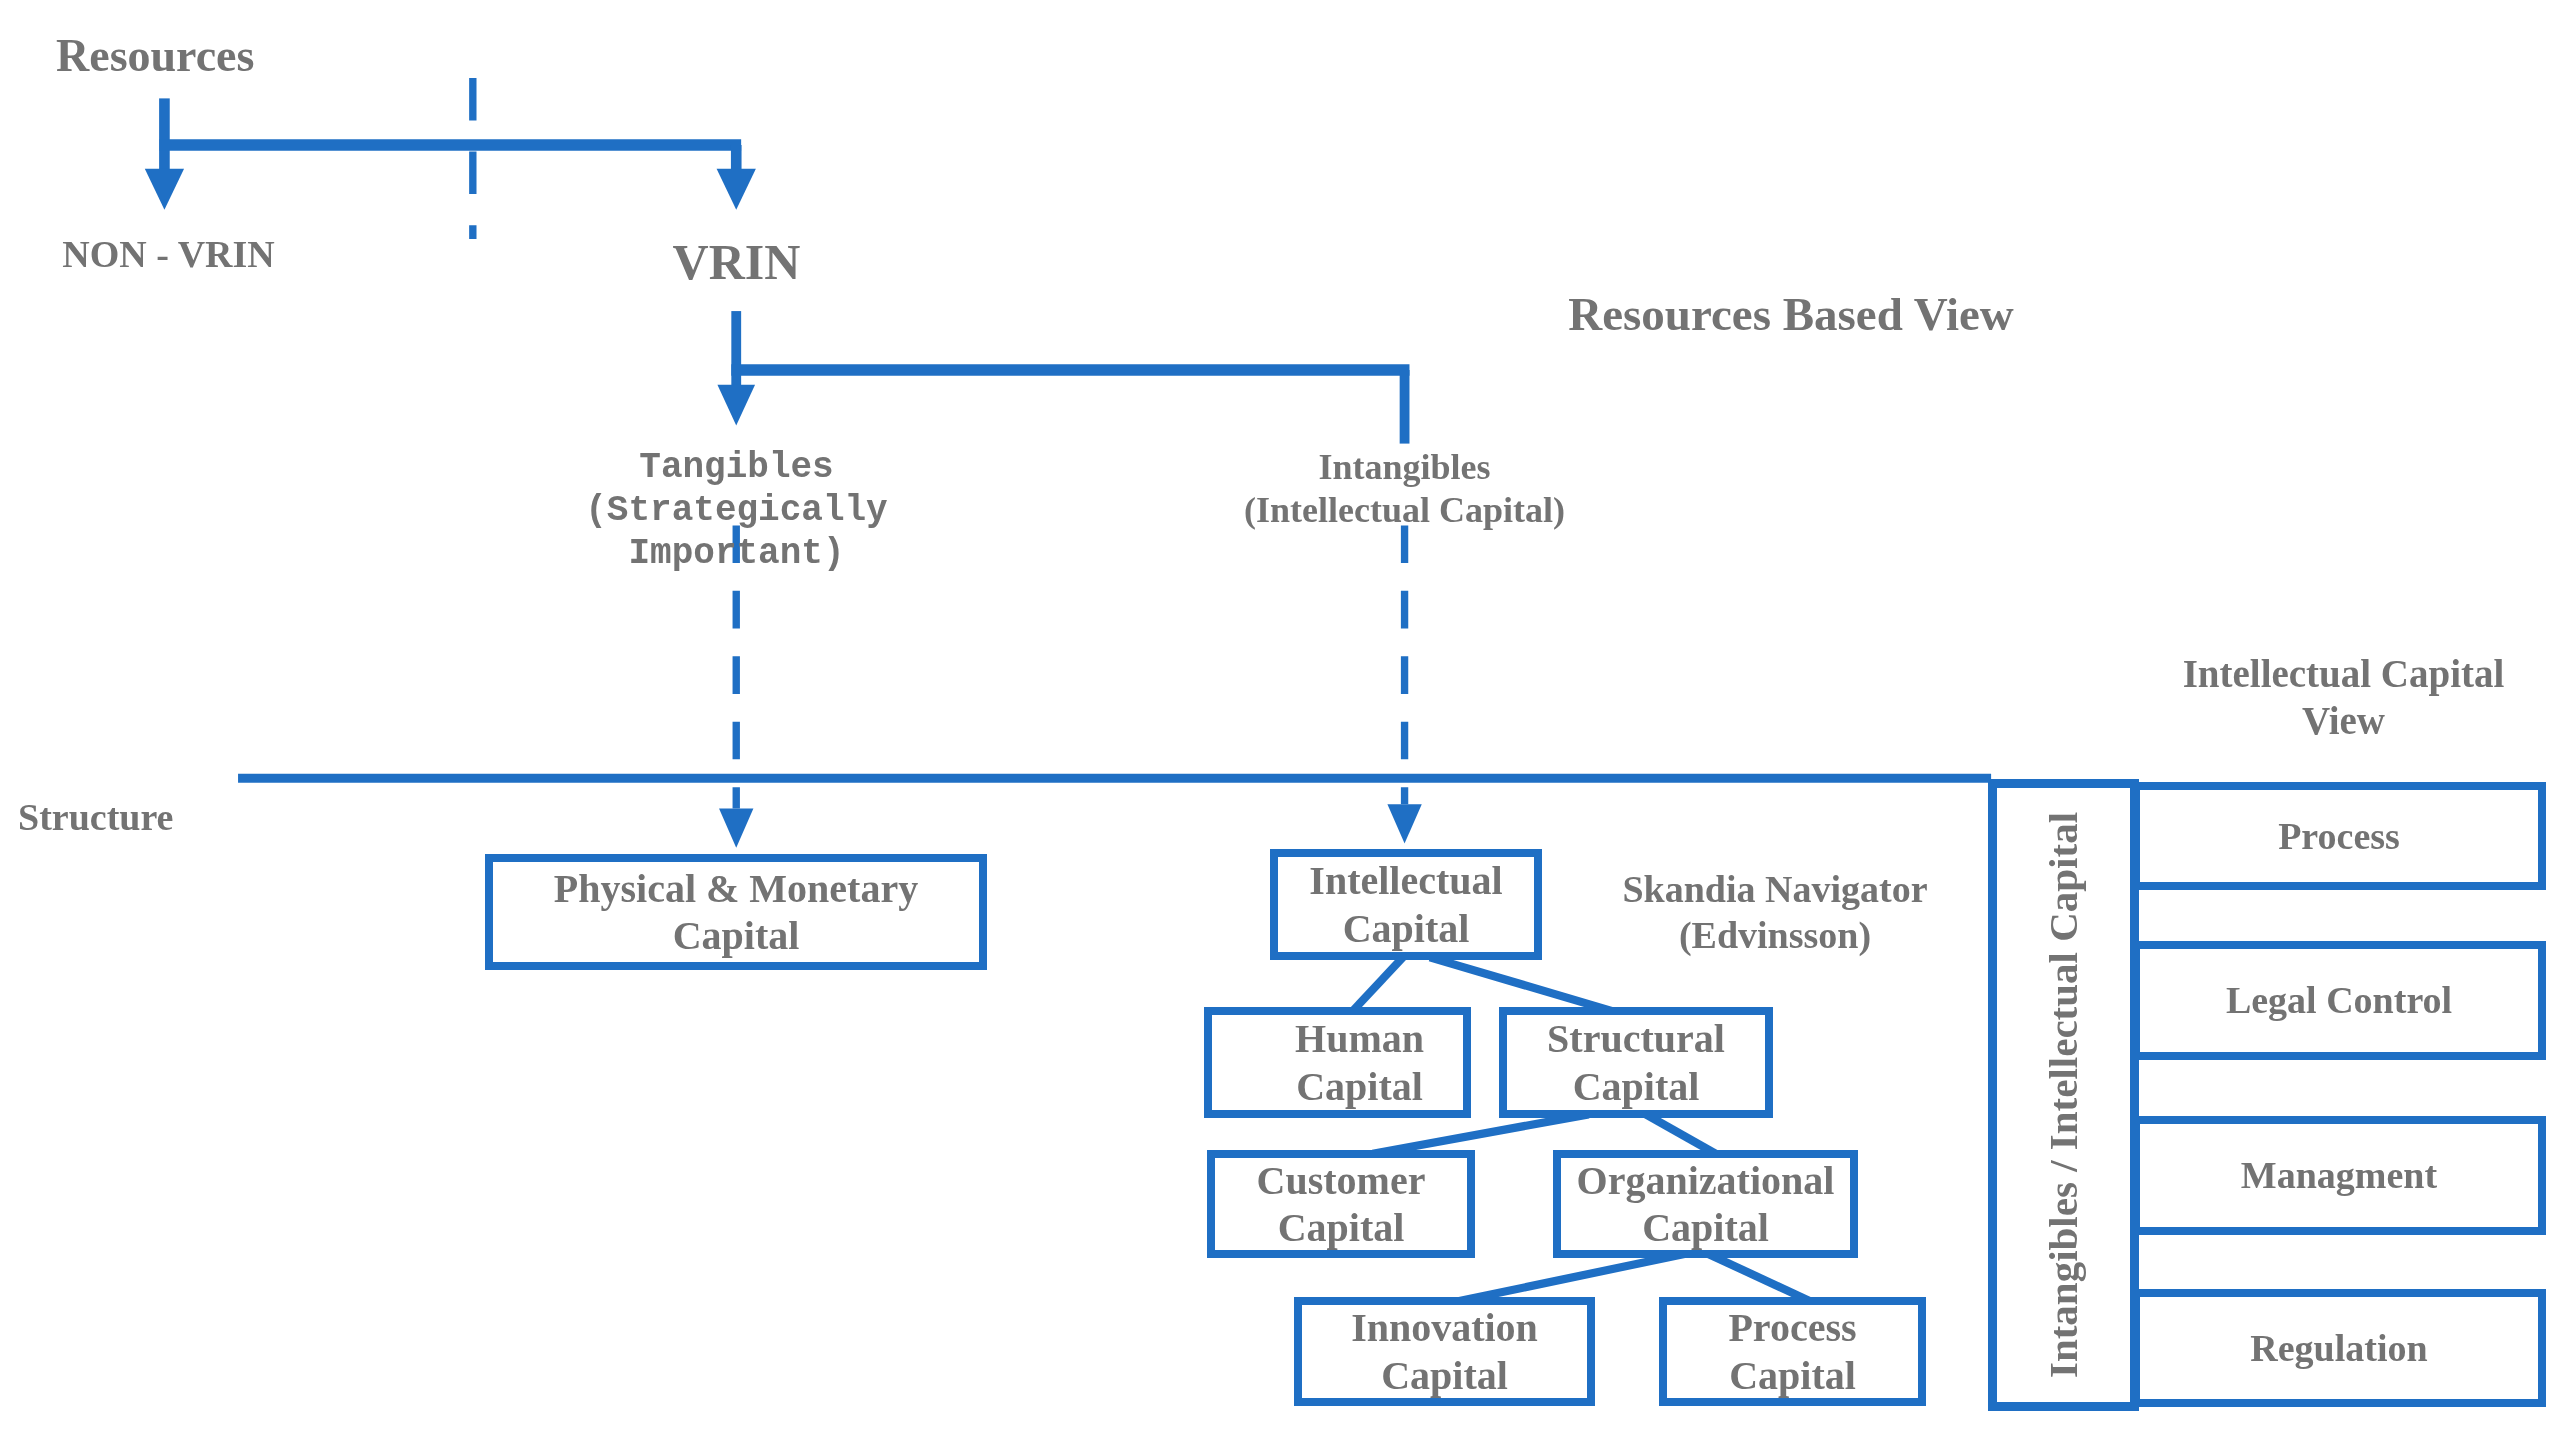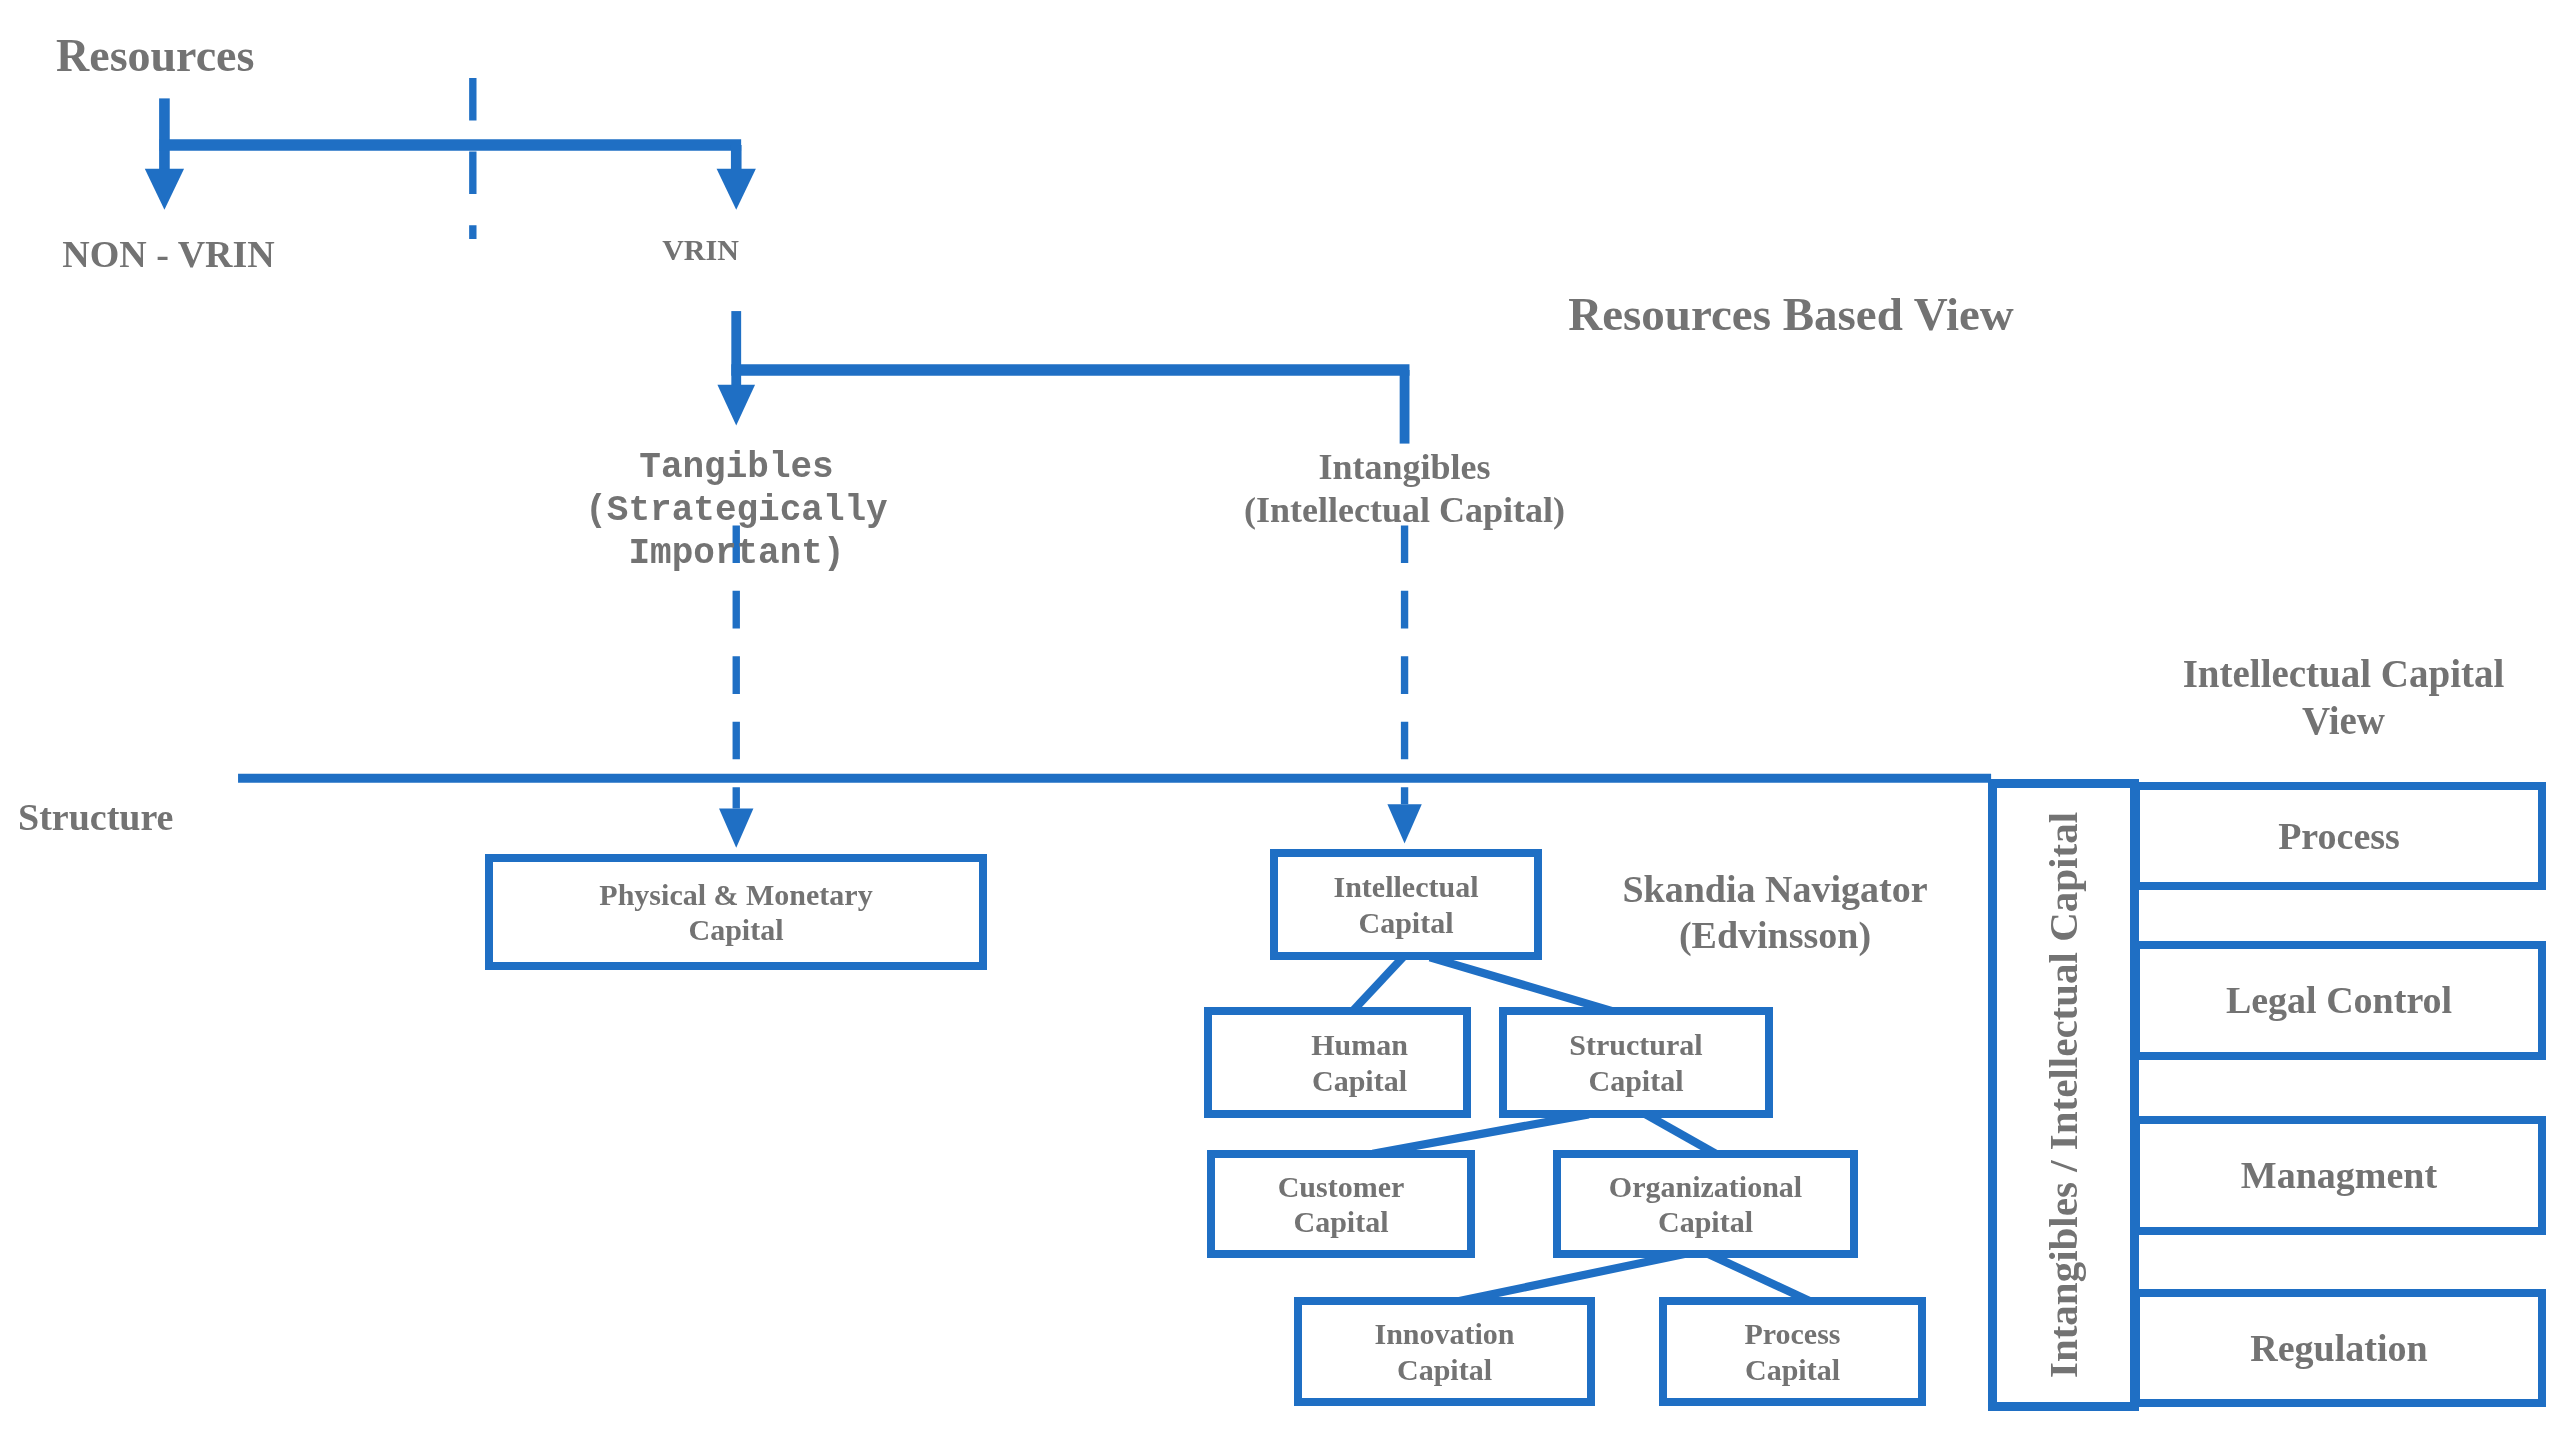--- a/index.html
+++ b/index.html
@@ -5,21 +5,21 @@
   :root { --blue:#1f6fc4; }
   html,body { margin:0; padding:0; background:#ffffff; }
   #canvas {
     position:relative; width:2576px; height:1441px; background:#ffffff;
     font-family:"Liberation Serif", serif; color:#737373; overflow:hidden;
   }
   #lines { position:absolute; left:0; top:0; width:2576px; height:1441px; }
   .box {
     position:absolute; border:8.2px solid var(--blue); background:#fff;
     display:flex; flex-direction:column; align-items:center; justify-content:center;
-    font-weight:bold; text-align:center; font-size:30px; line-height:1.18; box-sizing:border-box;
+    font-weight:bold; text-align:center; font-size:40px; line-height:1.18; box-sizing:border-box;
   }
   .lbl { position:absolute; font-weight:bold; text-align:center; line-height:1.2; }
   .lbl-left { text-align:left; }
   .tallbox {
     position:absolute; left:1988px; top:779px; width:151px; height:632px;
     border:9.8px solid var(--blue); background:#fff; box-sizing:border-box;
     display:flex; align-items:center; justify-content:center;
   }
   .tallbox .vtext {
     transform:rotate(-90deg); white-space:nowrap; font-weight:bold; font-size:41px;
@@ -74,21 +74,21 @@
       <line x1="2012" y1="1362" x2="2097" y2="1410"></line>
       <line x1="2062" y1="1532" x2="1775" y2="1592"></line>
       <line x1="2087" y1="1532" x2="2212" y2="1590"></line>
     </g>
   </svg>
 
   <div class="lbl lbl-left" style="left:56px; top:28px; font-size:46px;">Resources</div>
 
   <div class="lbl" style="left:46px; top:232px; width:245px; font-size:38px;">NON - VRIN</div>
 
-  <div class="lbl" style="left:578px; top:232px; width:245px; font-size:30px;">VRIN</div>
+  <div class="lbl" style="left:614px; top:232px; width:245px; font-size:50px;">VRIN</div>
 
   <div class="lbl" style="left:1464px; top:286px; width:654px; font-size:47px;">Resources Based View</div>
 
   <div class="lbl" style="left:491px; top:446px; width:491px; font-size:36px;font-family:Liberation Mono, monospace;">
     <div>Tangibles</div>
     <div>(Strategically Important)</div>
   </div>
 
   <div class="lbl" style="left:1159px; top:446px; width:491px; font-size:36px;">
     <div>Intangibles</div>

